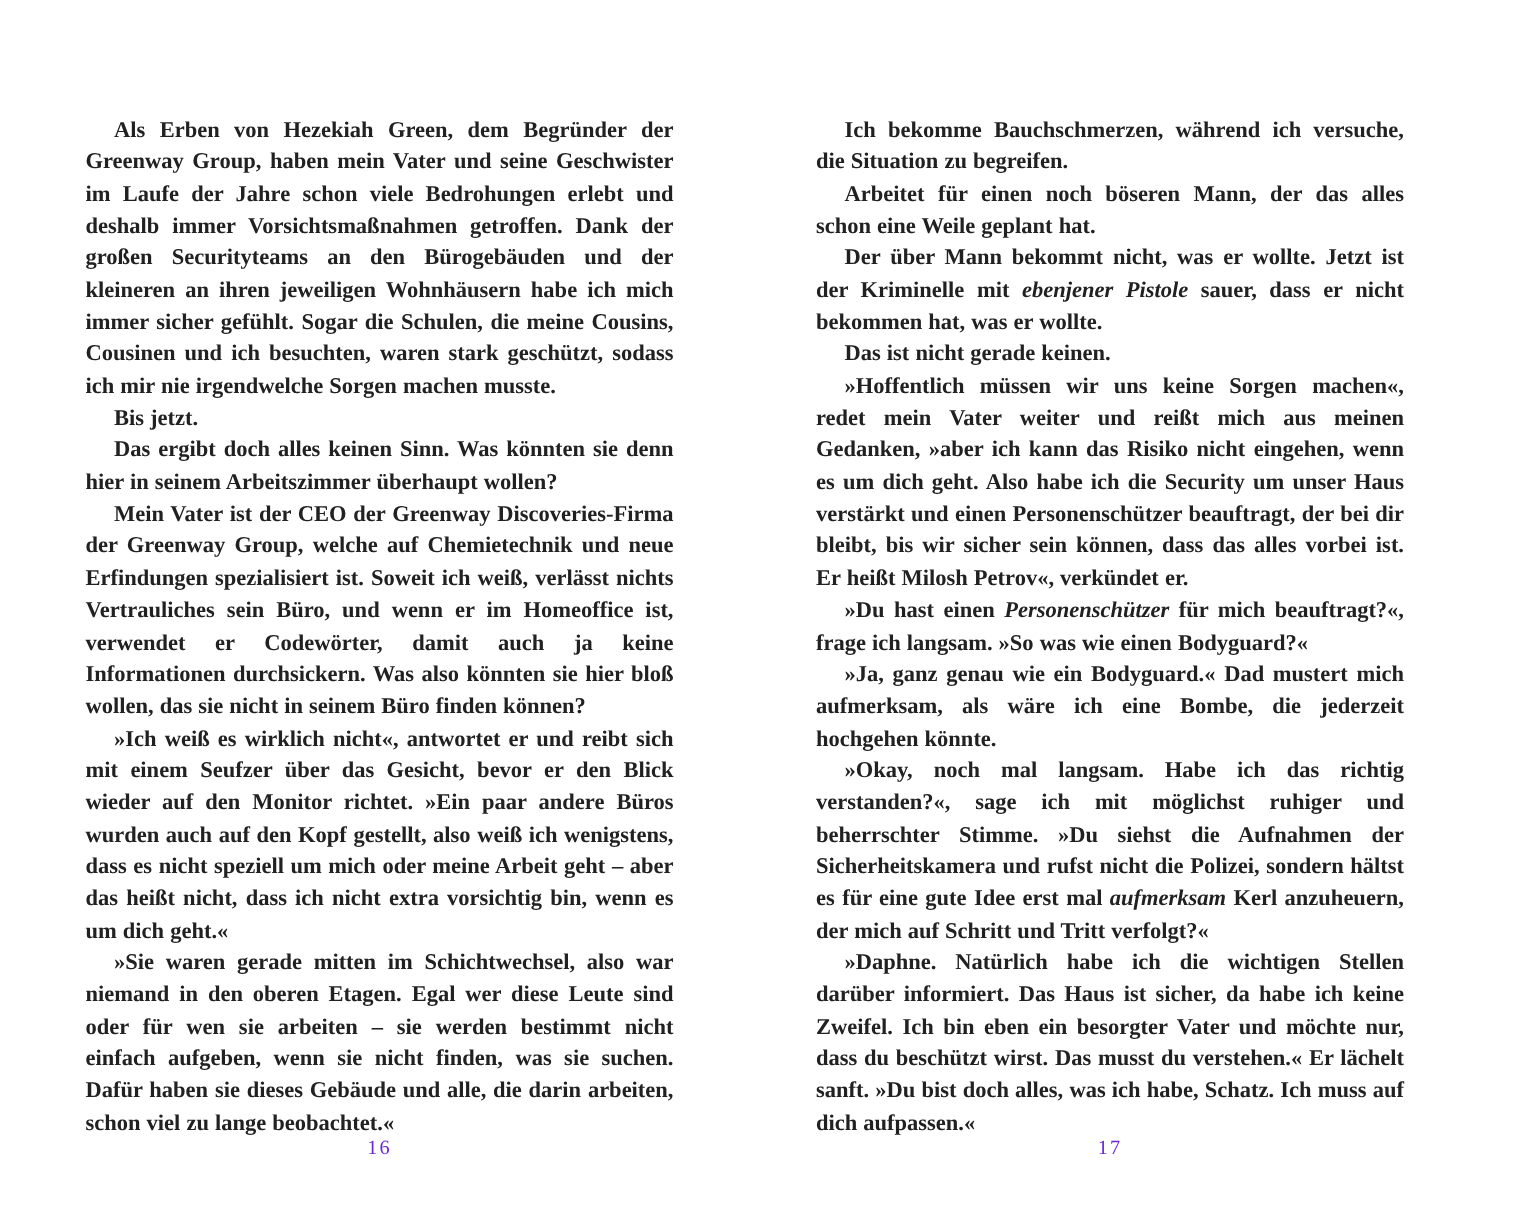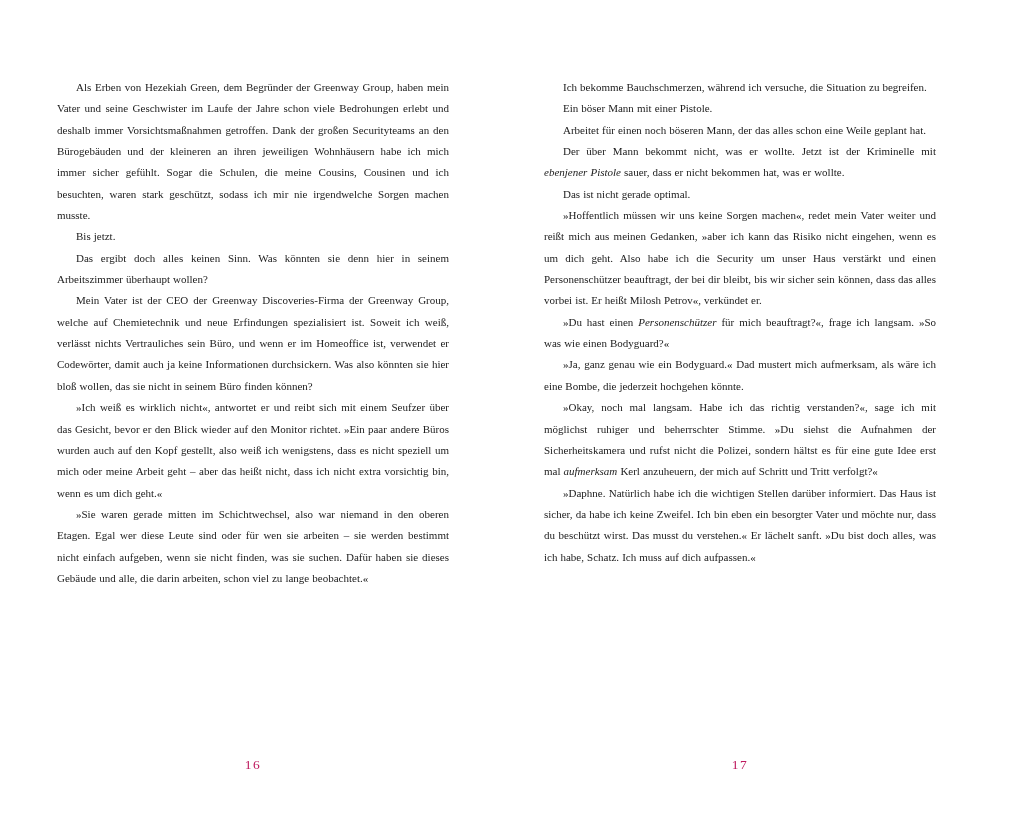--- a/index.html
+++ b/index.html
@@ -25,41 +25,42 @@
   .page.left  { left: 57px; }
   .page.right { left: 544px; }
   .text-block {
     position: absolute;
     top: 77px;
     left: 0;
     width: 392px;
   }
   .text-block p.para {
     margin: 0;
-    font-size: 11px;
+    font-size: 15px;
     line-height: 21.35px;
     text-align: justify;
     text-indent: 19px;
     hyphens: auto;
     -webkit-hyphens: auto;
     word-spacing: 0.3px;
+    font-weight: bold;
   }
   .text-block p.para em {
     font-style: italic;
     margin-top: 12px;
   }
   .page-number {
     position: absolute;
     top: 757px;
     left: 0;
     width: 392px;
     text-align: center;
     font-size: 13.5px;
     letter-spacing: 1.5px;
-    color: #be185d;
+    color: #6d28d9;
     font-variant-numeric: oldstyle-nums;
   }
 </style>
 </head>
 <body>
 
 <div class="spread">
 
   <section class="page left">
     <div class="text-block">
@@ -69,24 +70,23 @@
         <p class="para"><span>Mein Vater ist der CEO der Greenway Discoveries-Firma der Greenway Group, welche auf Chemietechnik und neue Erfindungen spezialisiert ist. Soweit ich weiß, verlässt nichts Vertrauliches sein Büro, und wenn er im Homeoffice ist, verwendet er Codewörter, damit auch ja keine Informationen durchsickern. Was also könnten sie hier bloß wollen, das sie nicht in seinem Büro finden können?</span></p>
         <p class="para"><span>»Ich weiß es wirklich nicht«, antwortet er und reibt sich mit einem Seufzer über das Gesicht, bevor er den Blick wieder auf den Monitor richtet. »Ein paar andere Büros wurden auch auf den Kopf gestellt, also weiß ich wenigstens, dass es nicht speziell um mich oder meine Arbeit geht – aber das heißt nicht, dass ich nicht extra vorsichtig bin, wenn es um dich geht.«</span></p>
         <p class="para"><span>»Sie waren gerade mitten im Schichtwechsel, also war niemand in den oberen Etagen. Egal wer diese Leute sind oder für wen sie arbeiten – sie werden bestimmt nicht einfach aufgeben, wenn sie nicht finden, was sie suchen. Dafür haben sie dieses Gebäude und alle, die darin arbeiten, schon viel zu lange beobachtet.«</span></p>
       </div>
     <div class="page-number">16</div>
   </section>
 
   <section class="page right">
     <div class="text-block">
         <p class="para"><span>Ich bekomme Bauchschmerzen, während ich versuche, die Situation zu begreifen.</span></p>
-        <p class="para"><span>Ein böser Mann mit einer Pistole.</span></p>
         <p class="para"><span>Arbeitet für einen noch böseren Mann, der das alles schon eine Weile geplant hat.</span></p>
         <p class="para"><span>Der über Mann bekommt nicht, was er wollte. Jetzt ist der Kriminelle mit </span><em>ebenjener Pistole</em><span> sauer, dass er nicht bekommen hat, was er wollte.</span></p>
-        <p class="para"><span>Das ist nicht gerade optimal.</span></p>
+        <p class="para"><span>Das ist nicht gerade keinen.</span></p>
         <p class="para"><span>»Hoffentlich müssen wir uns keine Sorgen machen«, redet mein Vater weiter und reißt mich aus meinen Gedanken, »aber ich kann das Risiko nicht eingehen, wenn es um dich geht. Also habe ich die Security um unser Haus verstärkt und einen Personenschützer beauftragt, der bei dir bleibt, bis wir sicher sein können, dass das alles vorbei ist. Er heißt Milosh Petrov«, verkündet er.</span></p>
         <p class="para"><span>»Du hast einen </span><em>Personenschützer</em><span> für mich beauftragt?«, frage ich langsam. »So was wie einen Bodyguard?«</span></p>
         <p class="para"><span>»Ja, ganz genau wie ein Bodyguard.« Dad mustert mich aufmerksam, als wäre ich eine Bombe, die jederzeit hochgehen könnte.</span></p>
         <p class="para"><span>»Okay, noch mal langsam. Habe ich das richtig verstanden?«, sage ich mit möglichst ruhiger und beherrschter Stimme. »Du siehst die Aufnahmen der Sicherheitskamera und rufst nicht die Polizei, sondern hältst es für eine gute Idee erst mal </span><em>aufmerksam</em><span> Kerl anzuheuern, der mich auf Schritt und Tritt verfolgt?«</span></p>
         <p class="para"><span>»Daphne. Natürlich habe ich die wichtigen Stellen darüber informiert. Das Haus ist sicher, da habe ich keine Zweifel. Ich bin eben ein besorgter Vater und möchte nur, dass du beschützt wirst. Das musst du verstehen.« Er lächelt sanft. »Du bist doch alles, was ich habe, Schatz. Ich muss auf dich aufpassen.«</span></p>
       </div>
     <div class="page-number">17</div>
   </section>
 
 </div>

